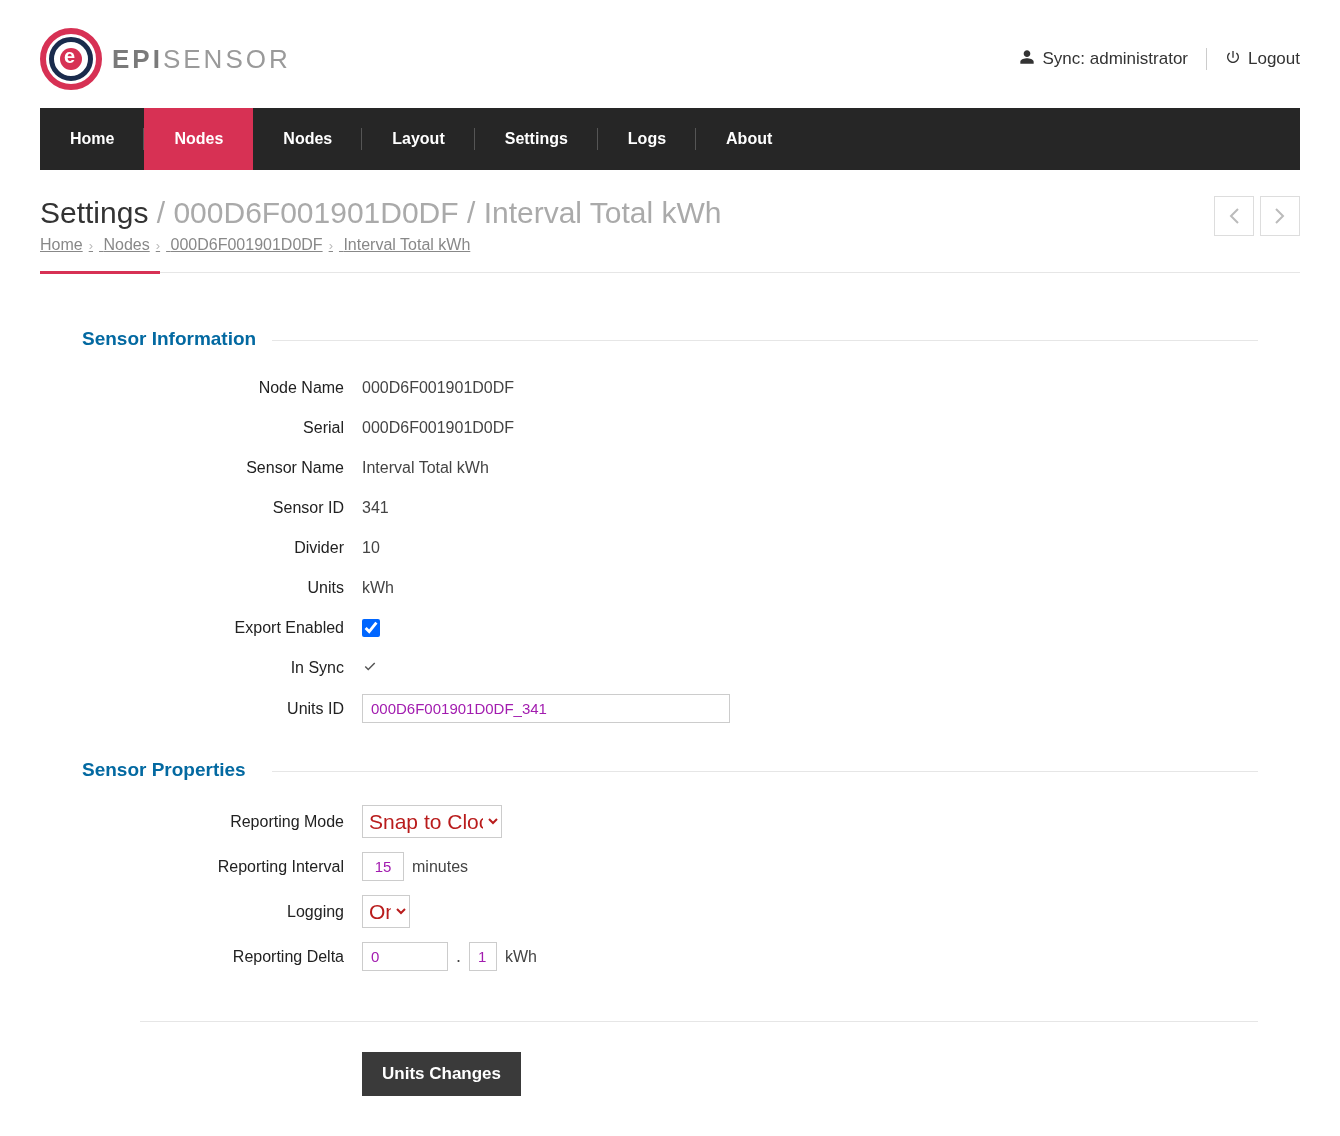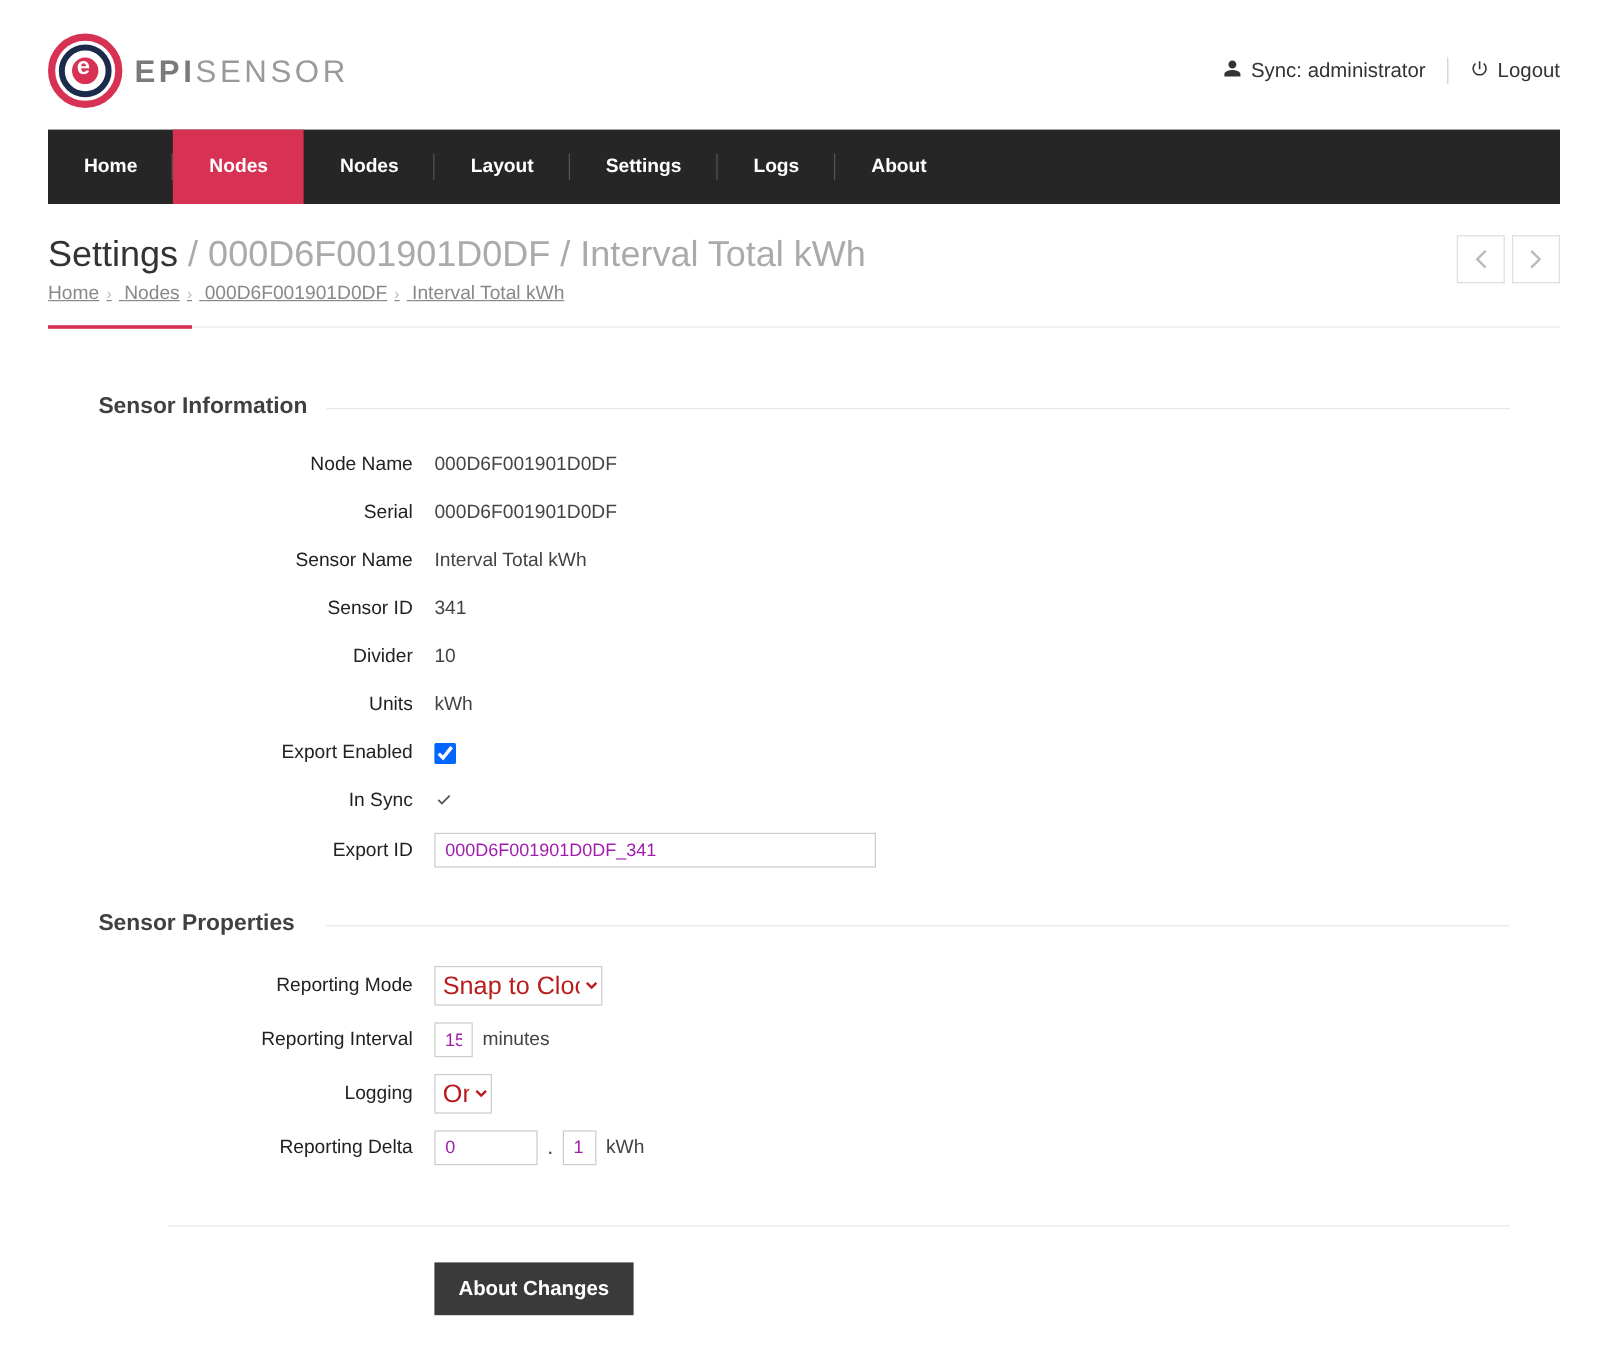--- a/index.html
+++ b/index.html
@@ -34,30 +34,30 @@
 .pager { display: flex; gap: 6px; }
 .pager-btn { width: 40px; height: 40px; border: 1px solid #ddd; display: flex; align-items: center; justify-content: center; color: #aaa; font-size: 20px; cursor: pointer; background: #fff; }
 .breadcrumb { font-size: 16px; color: #888; text-decoration: underline; }
 .breadcrumb a { color: #888; text-decoration: none; cursor: pointer; }
 .breadcrumb .sep { color: #bbb; margin: 0 6px; font-size: 13px; }
 .rule { margin-top: 18px; border: none; border-top: 1px solid #e6e6e6; }
 .accent-bar { width: 120px; height: 3px; background: #d73154; margin-top: -2px; }
 
 
 .section { margin-top: 54px; padding: 0 42px; }
-.section-title { font-size: 19px; font-weight: 700; color: #404040; position: relative; margin-top: 36px; }
+.section-title { font-size: 19px; font-weight: 700; color: #0369a1; position: relative; margin-top: 36px; }
 .section-title::after { content: ""; position: absolute; left: 190px; right: 0; top: 12px; height: 1px; background: #e6e6e6; }
 .form-grid { margin-top: 24px; }
 .row { display: flex; align-items: center; margin-bottom: 12px; min-height: 28px; }
 .label { width: 280px; text-align: right; font-weight: 400; font-size: 16px; color: #222; padding-right: 18px; }
 .value { font-size: 16px; color: #444; display: flex; align-items: center; gap: 8px; }
 .checkbox { width: 18px; height: 18px; accent-color: #0066ff; }
 input[type=text] { border: 1px solid #ccc; padding: 5px 8px; font-size: 15px; color: #a21caf; }
 .input-wide { width: 368px; }
-.input-sm { width: 32px; text-align: center; }
+.input-sm { width: 42px; text-align: center; }
 .input-xs { width: 28px; text-align: left; }
 select { border: 1px solid #ccc; padding: 3px 2px; font-size: 21px; color: #b91c1c; background: #fff; }
 .select-md { width: 140px; }
 .select-sm { width: 48px; }
 .check-icon svg { width: 16px; height: 14px; fill: #555; }
 .unit-text { font-size: 16px; color: #444; }
 .dot { font-size: 18px; color: #444; }
 
 .section-rule { margin: 50px 42px 0 100px; border: none; border-top: 1px solid #e6e6e6; }
 
@@ -172,21 +172,21 @@
       </div>
       <div class="row">
         <div class="label">In Sync</div>
         <div class="value">
             <span class="check-icon"><svg viewBox="0 0 24 24">
                 <path d="M9 16.2l-4.2-4.2L3 13.8 9 19.8 21 7.8l-1.8-1.8z"></path>
               </svg></span>
           </div>
       </div>
       <div class="row">
-        <div class="label">Export ID</div>
+        <div class="label">Units ID</div>
         <div class="value">
             <input type="text" class="input-wide" value="000D6F001901D0DF_341" style="">
           </div>
       </div>
     </div>
   </div>
 
   
   <div class="section" style="margin-top:32px;">
     <div class="section-title">Sensor Properties</div>
@@ -221,15 +221,15 @@
           <span class="dot">.</span>
           <input type="text" class="input-xs" value="1" style="">
           <span class="unit-text">kWh</span>
         </div>
       </div>
     </div>
   </div>
 
   <hr class="section-rule">
 
-  <button class="save-btn">About Changes</button>
+  <button class="save-btn">Units Changes</button>
 
 </div>
 
 </body></html>

